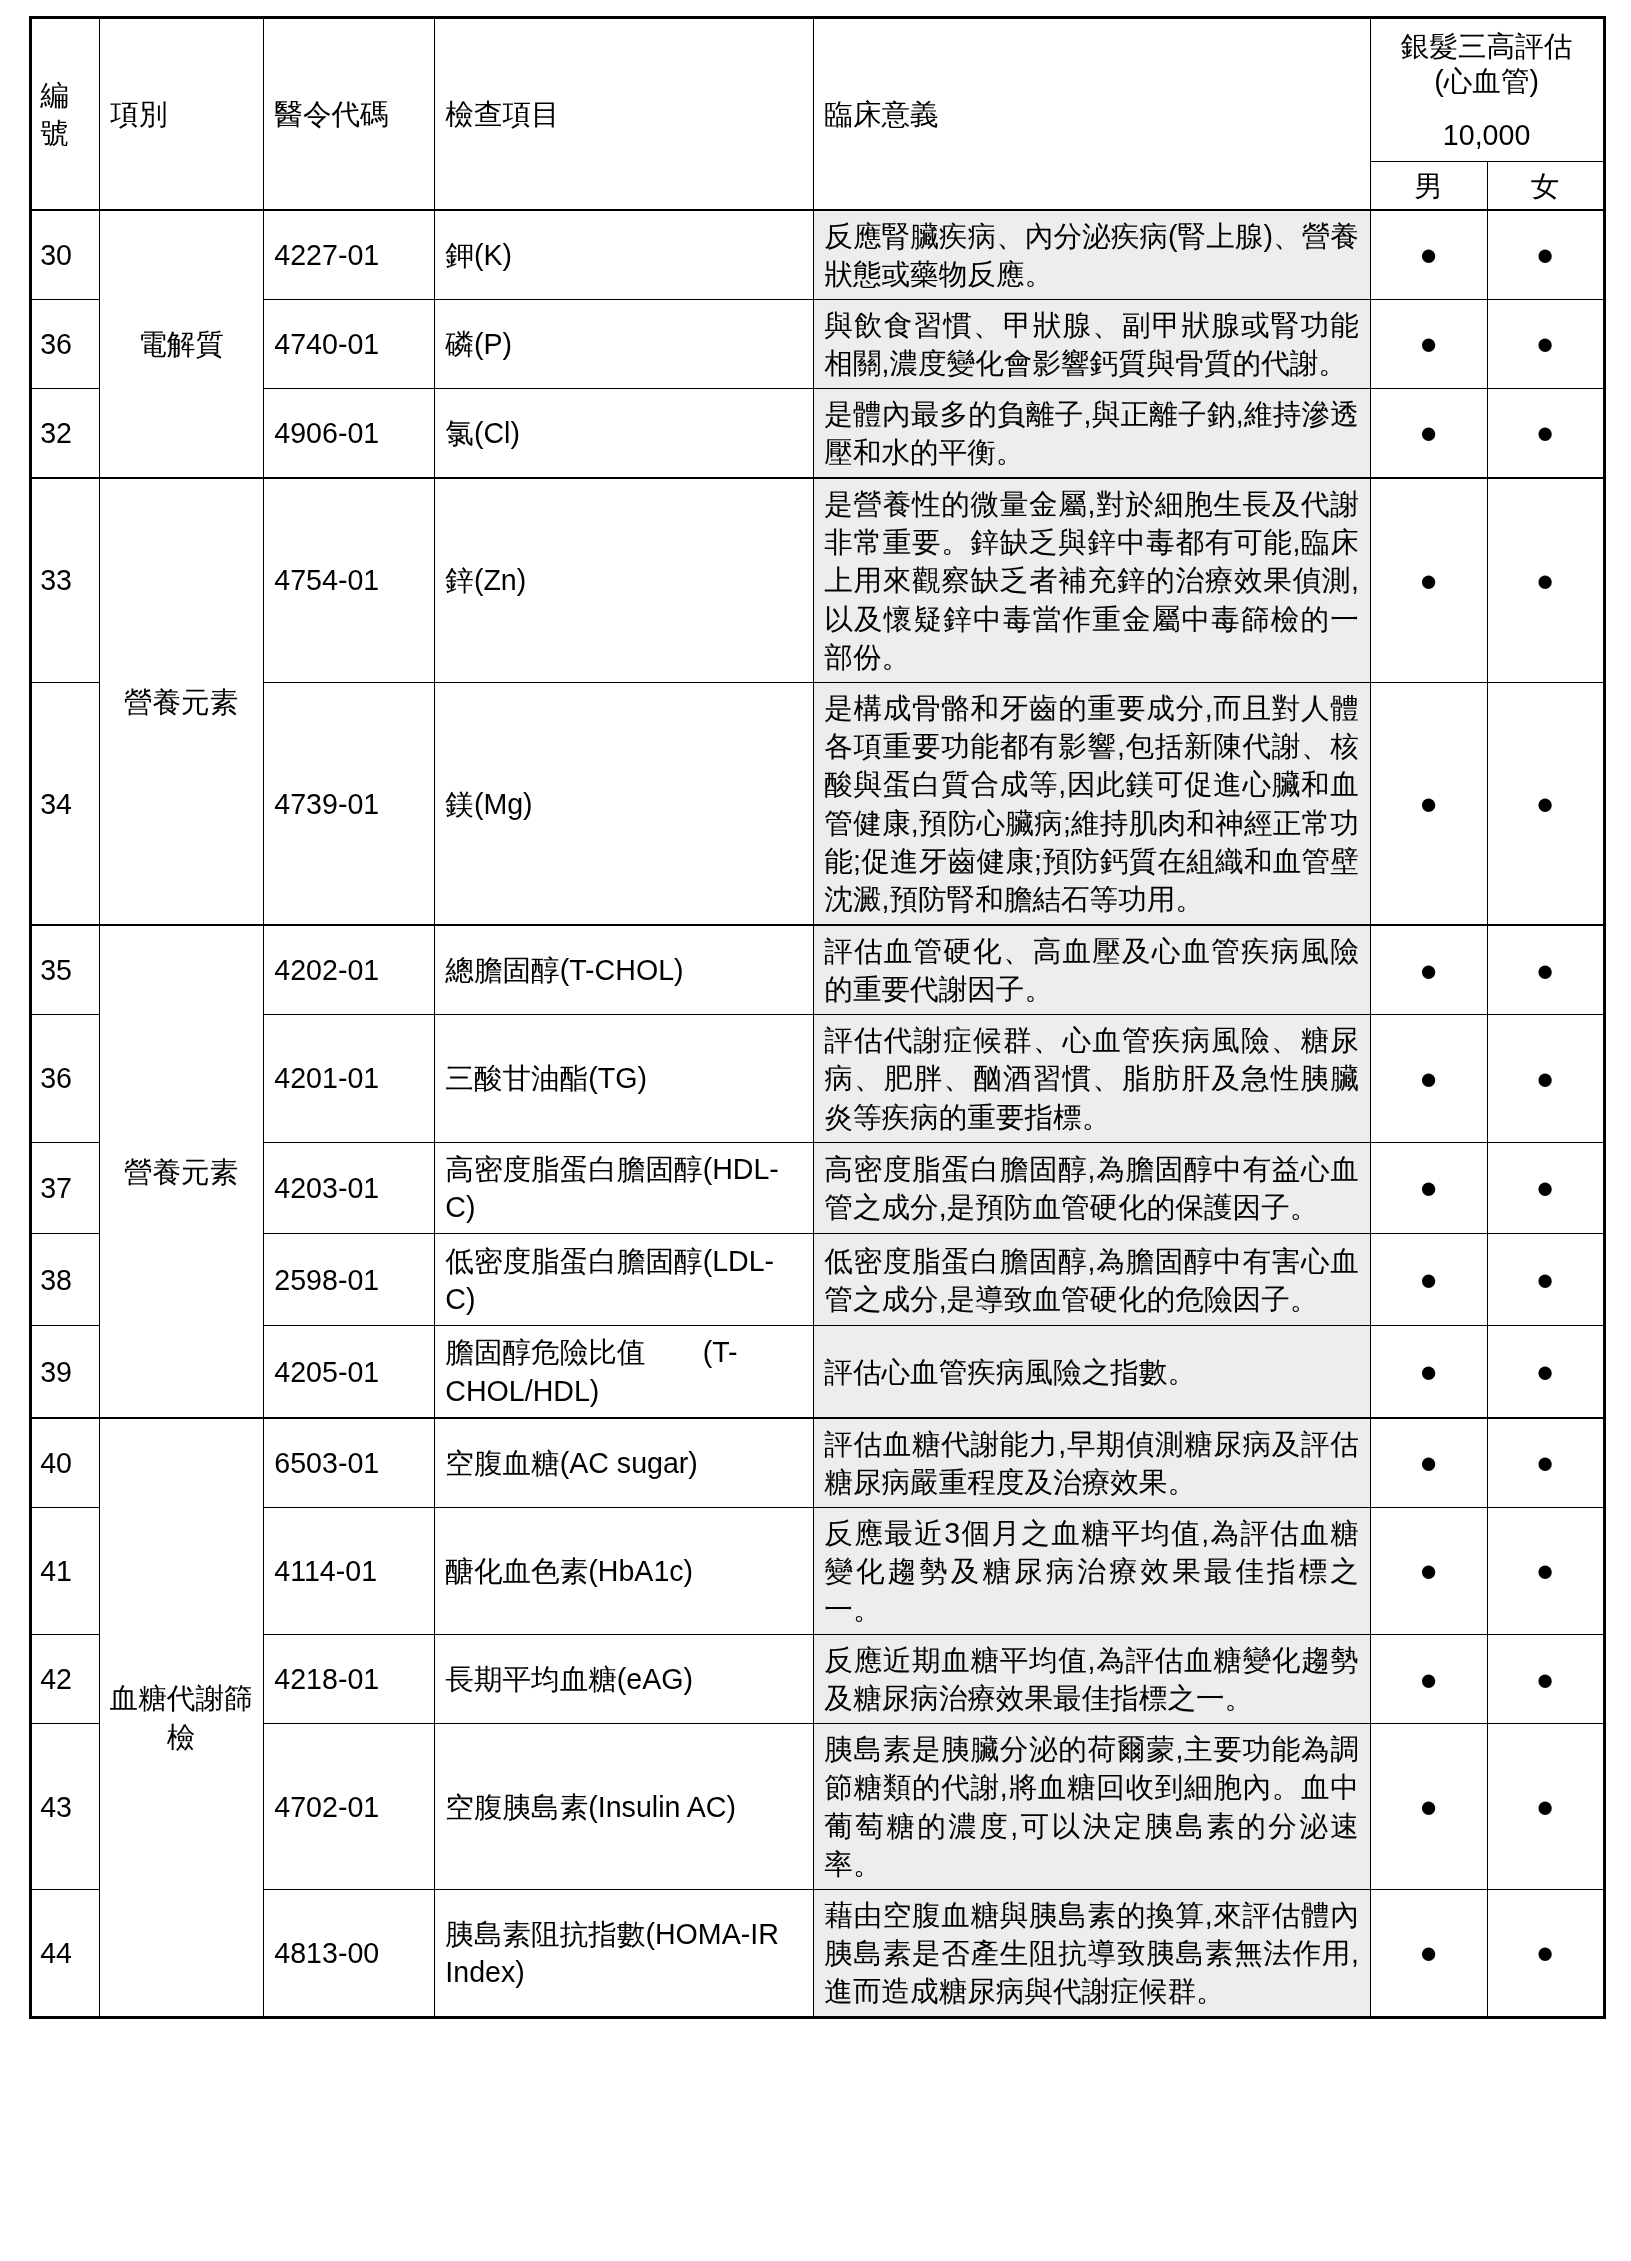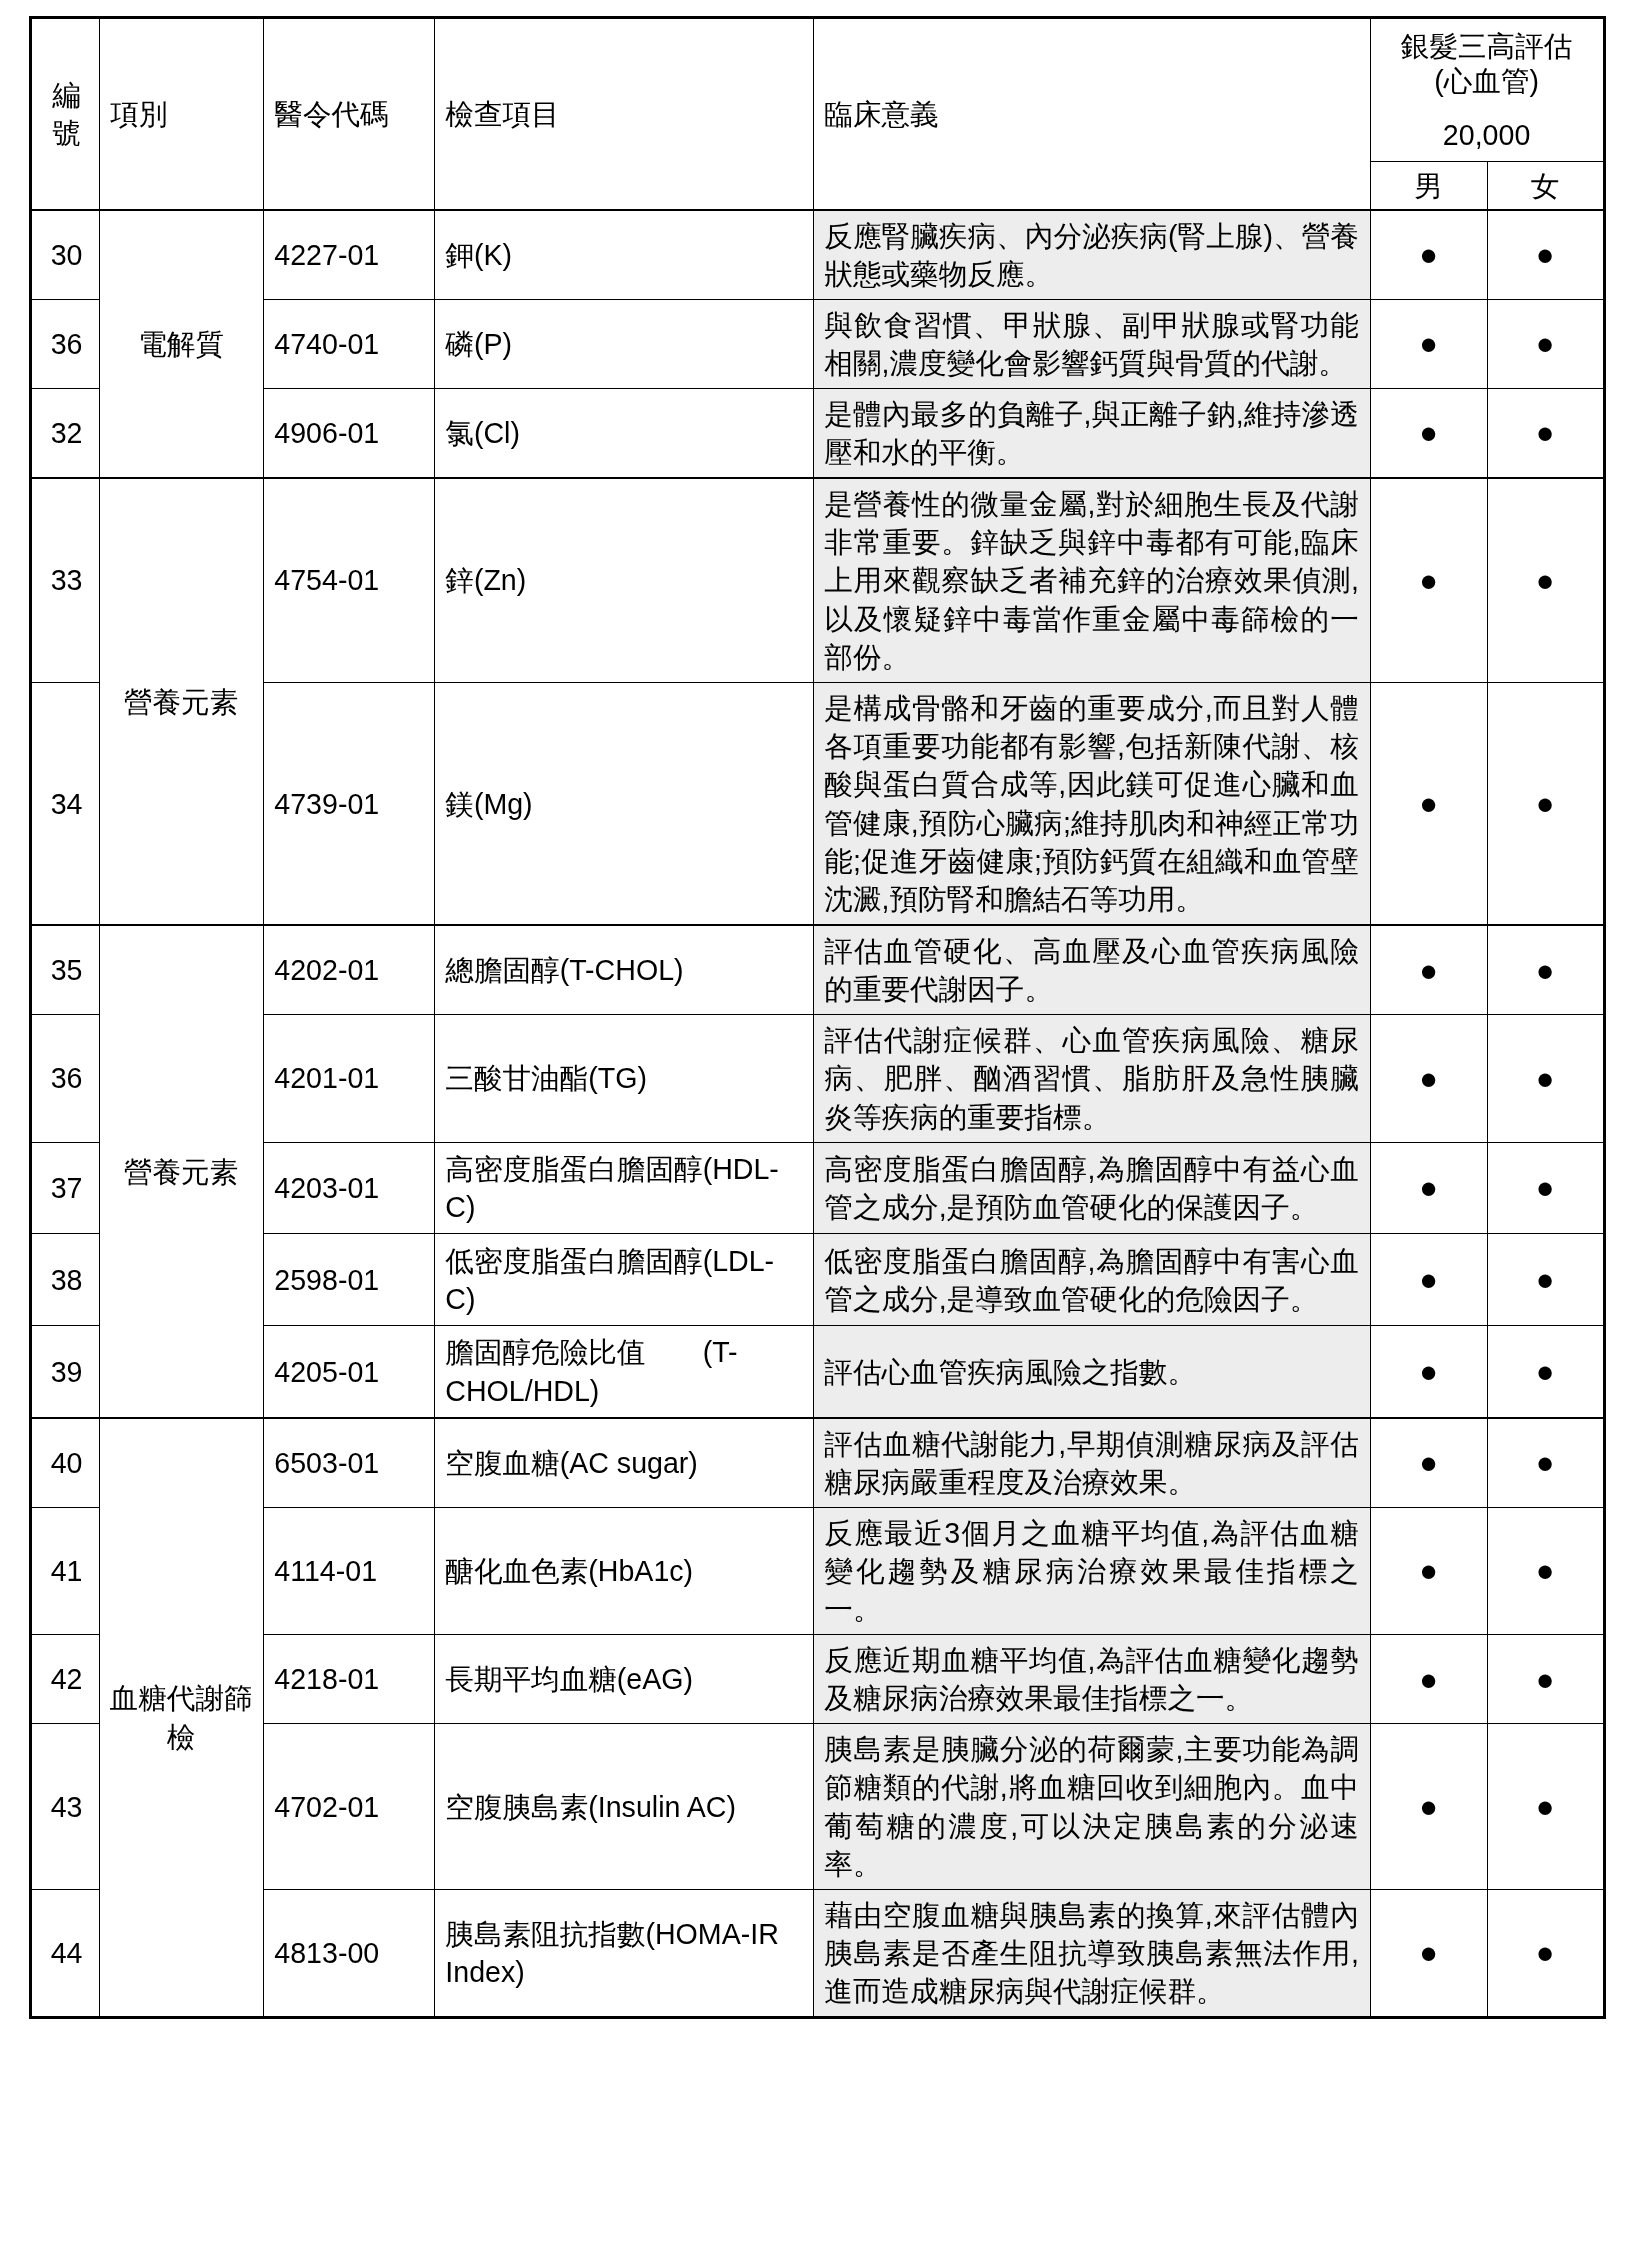--- a/index.html
+++ b/index.html
@@ -32,21 +32,21 @@
   }
   
   col.w-no      { width: 69px;  }
   col.w-cat     { width: 164px; }
   col.w-code    { width: 171px; }
   col.w-item    { width: 379px; }
   col.w-meaning { width: 557px; }
   col.w-dot     { width: 117px; }
 
   thead th { text-align: left; vertical-align: middle; }
-  th.c-no, td.c-no { padding-left: 8.6px; padding-right: 5.7px; text-align: center; }
+  th.c-no, td.c-no { padding-left: 8.6px; padding-right: 5.7px; text-align: left; }
   th.plan {
     text-align: center;
     padding: 10px 5.7px 7.1px 5.7px;
     vertical-align: top;
     margin-top: 34px;
   }
   .plan-title div { line-height: 1.25; }
   .plan-price { margin-top: 15.7px; }
   th.gender { text-align: center; padding: 4.3px 5.7px; }
 
@@ -85,21 +85,21 @@
         <th class="c-no" rowspan="2">編號</th>
         <th rowspan="2">項別</th>
         <th rowspan="2">醫令代碼</th>
         <th rowspan="2">檢查項目</th>
         <th rowspan="2">臨床意義</th>
         <th class="plan" colspan="2">
           <div class="plan-title">
             <div>銀髮三高評估</div>
             <div>(心血管)</div>
           </div>
-          <div class="plan-price">20,000</div>
+          <div class="plan-price">10,000</div>
         </th>
       </tr>
       <tr>
         <th class="gender">男</th>
         <th class="gender">女</th>
       </tr>
     </thead>
     <tbody>
 
       <tr class="group-start">

